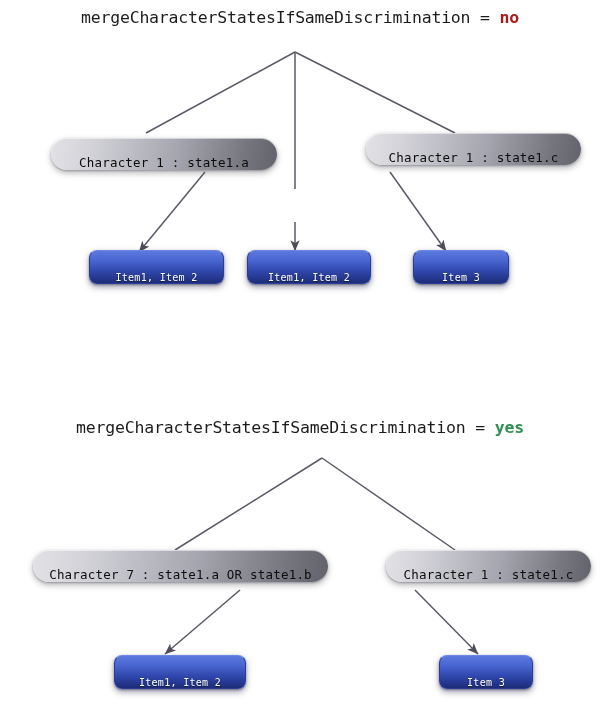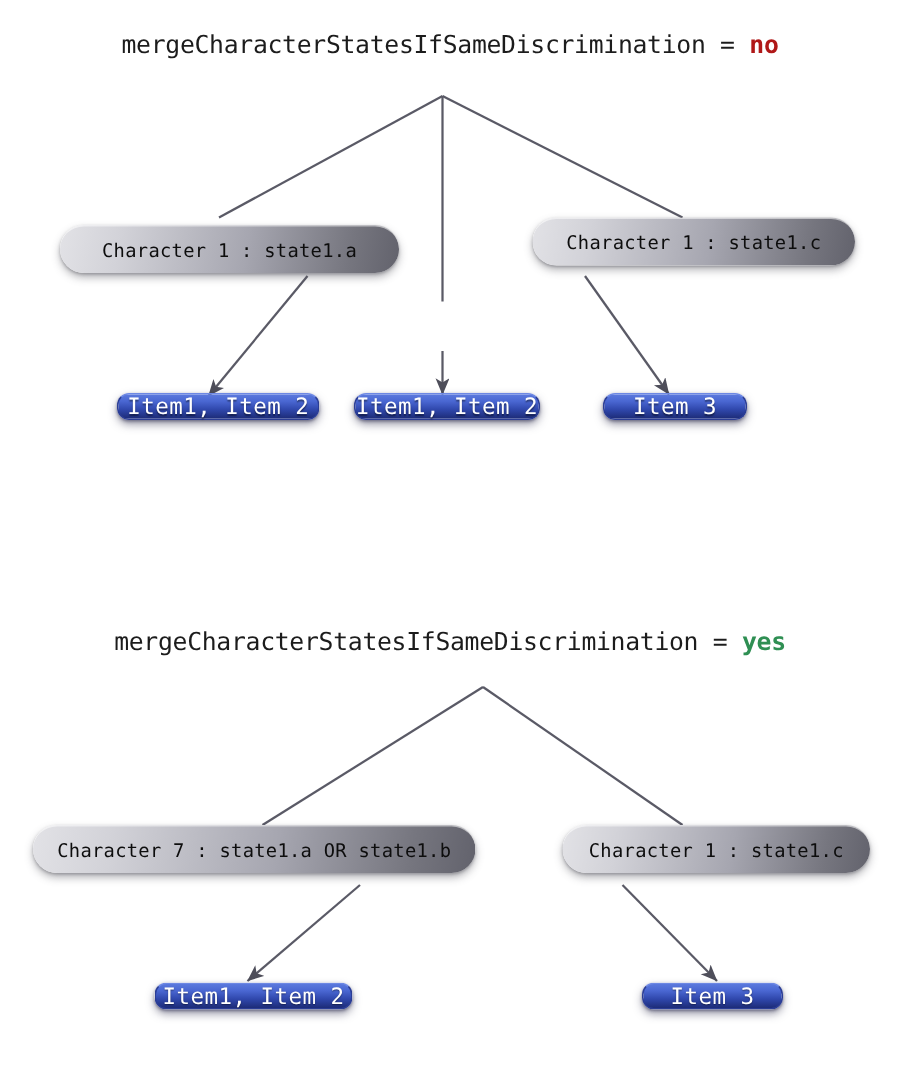--- a/index.html
+++ b/index.html
@@ -12,21 +12,21 @@
     height: 712px;
     position: relative;
     overflow: hidden;
     font-family: "DejaVu Sans Mono", "Liberation Mono", monospace;
   }
   .diagram {
     position: absolute;
     left: 0;
     width: 600px;
   }
-  #diagram-no  { top: 12px;   height: 360px; text-decoration: underline; }
+  #diagram-no  { top: 0px;   height: 360px; text-decoration: underline; }
   #diagram-yes { top: 400px; height: 312px; padding-left: 44px; }
 
   .edges {
     position: absolute;
     left: 0;
     top: 0;
     width: 600px;
     height: 100%;
     overflow: visible;
   }
@@ -47,44 +47,45 @@
   .title .val {
     font-weight: bold;
   }
   .val-no  { color: #b01818; }
   .val-yes { color: #2f8f53; }
 
   
   .node {
     position: absolute;
     display: flex;
-    align-items: center;
+    align-items: flex-end;
     justify-content: center;
     box-sizing: border-box;
     white-space: pre;
     font-family: "DejaVu Sans Mono", "Liberation Mono", monospace;
+    margin-left: 11px;
   }
 
   .node-char {
     height: 32px;
     border-radius: 16px;
     background: linear-gradient(100deg, #e2e2e6 0%, #d2d2d8 18%, #a6a6b0 55%, #76767f 85%, #62626c 100%);
     color: #0d0d0d;
     font-size: 12.5px;
     letter-spacing: 0.2px;
     box-shadow: 0 3px 6px rgba(90,90,100,0.45), 0 1px 2px rgba(60,60,70,0.35);
     border-top: 1px solid rgba(255,255,255,0.55);
   }
 
   .node-item {
-    height: 18px;
+    height: 34px;
     border-radius: 8px;
     background: linear-gradient(180deg, #5b79dd 0%, #4a67d2 28%, #3048ad 62%, #1d2c78 100%);
     color: #ffffff;
-    font-size: 15px;
+    font-size: 10px;
     letter-spacing: 0.3px;
     box-shadow: 0 3px 6px rgba(60,60,90,0.5), 0 1px 2px rgba(20,20,60,0.45);
     border: 1px solid #2b3d95;
     border-top-color: #6d88e4;
     text-shadow: 0 1px 1px rgba(0,0,0,0.45);
   }
 </style>
 </head>
 <body>
 

